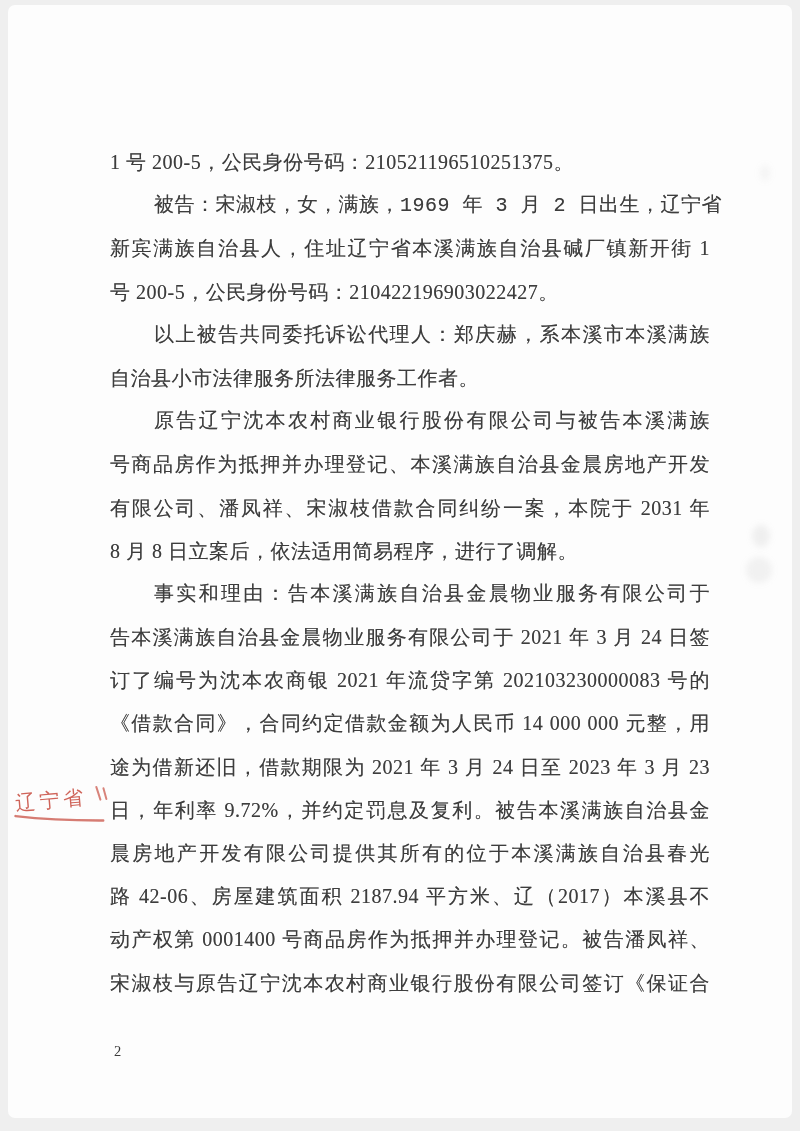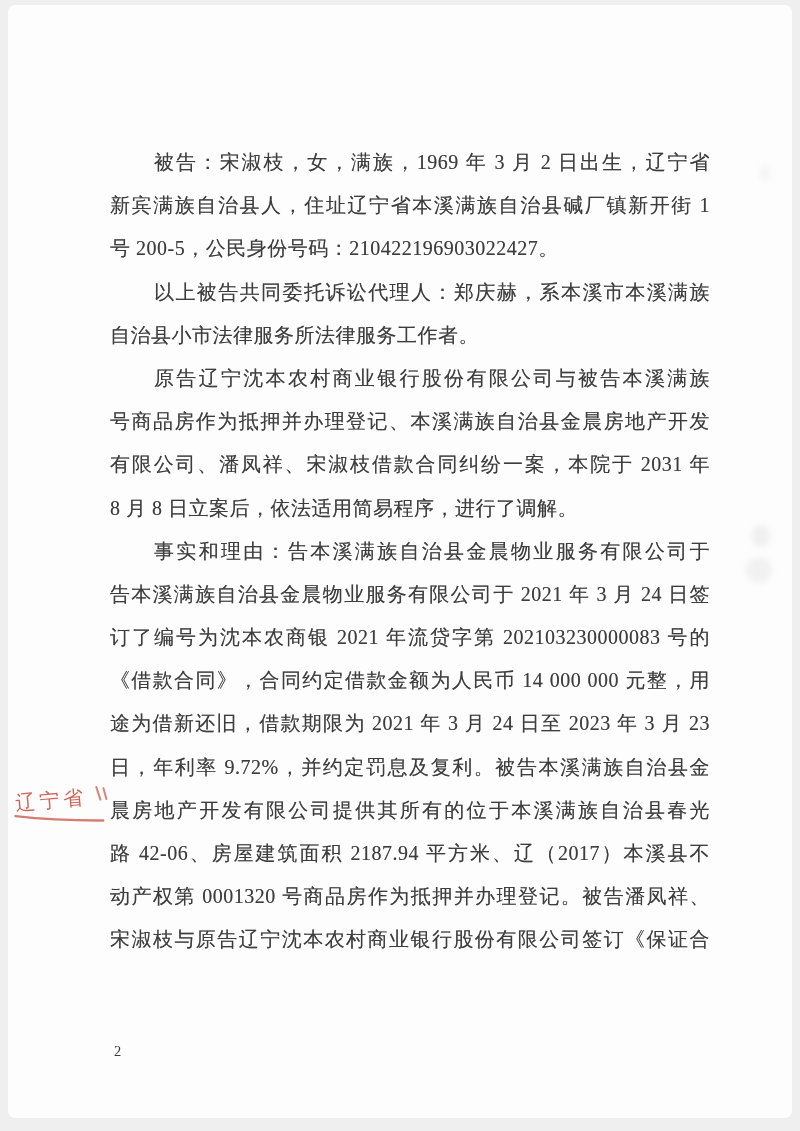--- a/index.html
+++ b/index.html
@@ -25,21 +25,21 @@
     line-height: 43.2px;
     font-size: 20px;
     color: #3d3d3d;
     letter-spacing: 0.5px;
     text-align: justify;
     white-space: nowrap;
     text-shadow: 0 0 0.5px rgba(70,70,70,0.55);
   }
   .line.full  { text-align-last: justify; }
   .line.plain { text-align-last: left; }
-  .line.indent { text-indent: 44px; }
+  .line.indent { text-indent: 44px; font-family: Liberation Mono, monospace; }
   .seal {
     position: absolute; left: 4px; top: 775px;
     width: 104px; height: 58px;
   }
   .page-num {
     position: absolute; left: 106px; top: 1038px;
     font-size: 14.5px; color: #3a3a3a;
   }
   .smudge {
     position: absolute;
@@ -62,38 +62,39 @@
         <text x="4" y="26" font-size="20" letter-spacing="4" fill="#c95044" style="font-family:&quot;Liberation Serif&quot;,&quot;DejaVu Serif&quot;,serif;">辽宁省</text>
 
         <path d="M86,10 l3,13 M93,12 l2,11" stroke="#c95044" stroke-width="2" stroke-linecap="round" fill="none" opacity="0.8"></path>
 
         <path d="M3,32 Q42,40 90,44" stroke="#c95044" stroke-width="2.4" fill="none" stroke-linecap="round" opacity="0.85"></path>
       </g>
     </svg>
   </div>
 
   <div class="text-block">
+      <div class="line plain">1 号 200-5，公民身份号码：210521196510251375。</div>
       <div class="line indent full">被告：宋淑枝，女，满族，1969 年 3 月 2 日出生，辽宁省</div>
       <div class="line full">新宾满族自治县人，住址辽宁省本溪满族自治县碱厂镇新开街 1</div>
       <div class="line plain">号 200-5，公民身份号码：210422196903022427。</div>
       <div class="line indent full">以上被告共同委托诉讼代理人：郑庆赫，系本溪市本溪满族</div>
       <div class="line plain">自治县小市法律服务所法律服务工作者。</div>
       <div class="line indent full">原告辽宁沈本农村商业银行股份有限公司与被告本溪满族</div>
       <div class="line full">号商品房作为抵押并办理登记、本溪满族自治县金晨房地产开发</div>
       <div class="line full">有限公司、潘凤祥、宋淑枝借款合同纠纷一案，本院于 2031 年</div>
       <div class="line plain">8 月 8 日立案后，依法适用简易程序，进行了调解。</div>
       <div class="line indent full">事实和理由：告本溪满族自治县金晨物业服务有限公司于</div>
       <div class="line full">告本溪满族自治县金晨物业服务有限公司于 2021 年 3 月 24 日签</div>
       <div class="line full">订了编号为沈本农商银 2021 年流贷字第 202103230000083 号的</div>
       <div class="line full">《借款合同》，合同约定借款金额为人民币 14 000 000 元整，用</div>
       <div class="line full">途为借新还旧，借款期限为 2021 年 3 月 24 日至 2023 年 3 月 23</div>
       <div class="line full">日，年利率 9.72%，并约定罚息及复利。被告本溪满族自治县金</div>
       <div class="line full">晨房地产开发有限公司提供其所有的位于本溪满族自治县春光</div>
       <div class="line full">路 42-06、房屋建筑面积 2187.94 平方米、辽（2017）本溪县不</div>
-      <div class="line full">动产权第 0001320 号商品房作为抵押并办理登记。被告潘凤祥、</div>
+      <div class="line full">动产权第 0001400 号商品房作为抵押并办理登记。被告潘凤祥、</div>
       <div class="line full">宋淑枝与原告辽宁沈本农村商业银行股份有限公司签订《保证合</div>
     </div>
 
   <div class="smudge s1"></div>
   <div class="smudge s2"></div>
   <div class="smudge s3"></div>
 
   <div class="page-num">2</div>
 </div>
 

